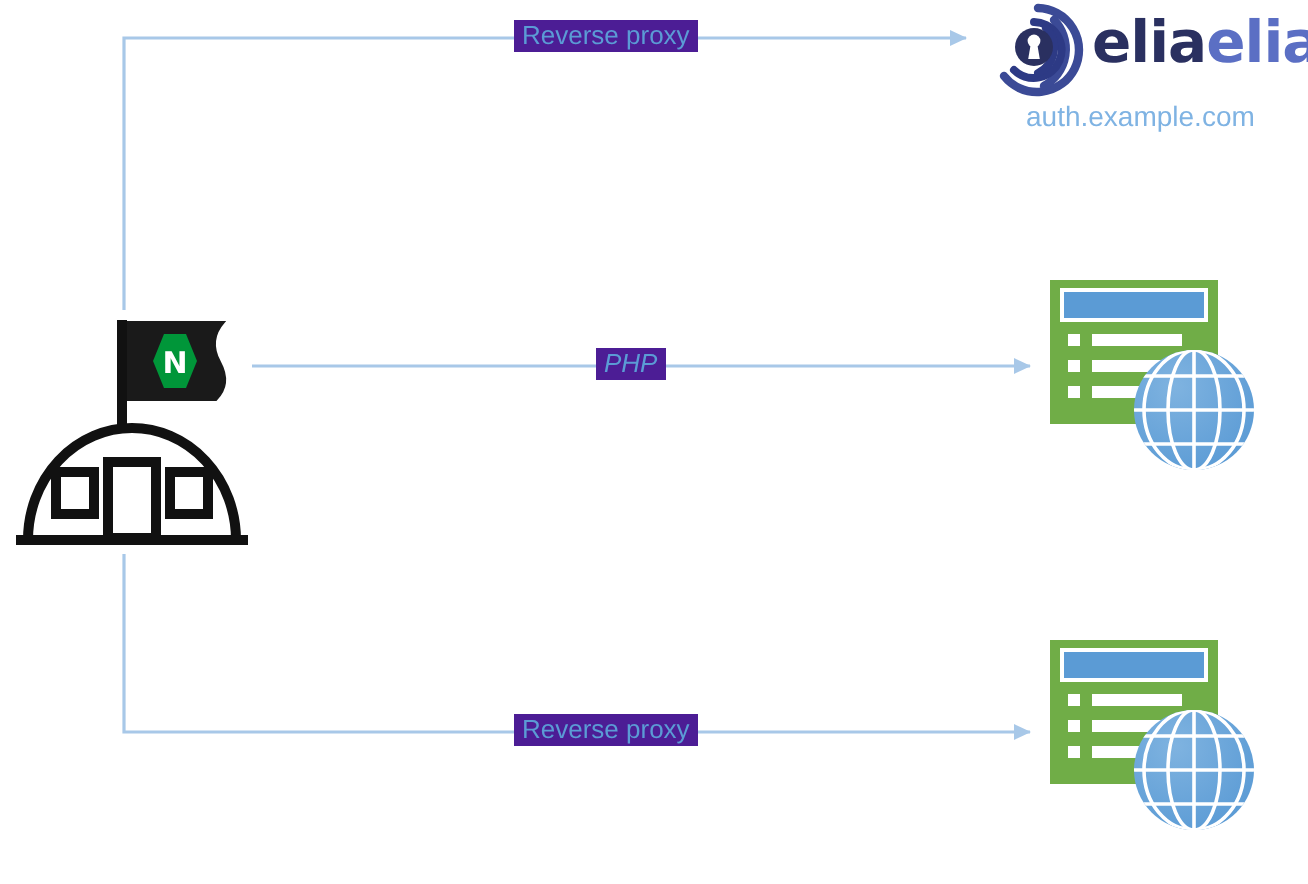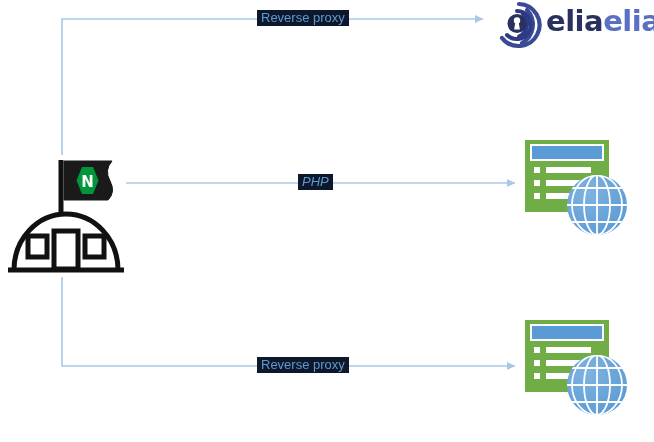--- a/index.html
+++ b/index.html
@@ -22,21 +22,21 @@
     left: 0;
     top: 0;
     width: 654px;
     height: 442px;
   }
   .edge-label {
     position: absolute;
     color: #5b9bd5;
     font-size: 13px;
     font-family: "Liberation Sans", sans-serif;
-    background: #0f172a;
+    background: #4c1d95;
     padding: 0 4px;
     white-space: nowrap;
     line-height: 16px;
   }
   .node-label {
     position: absolute;
     color: #7fb3e3;
     font-size: 14px;
     font-family: "Liberation Sans", sans-serif;
     white-space: nowrap;
@@ -172,16 +172,17 @@
   <div class="wordmark" style="left:546px; top:5px;">
     <span class="wm-dark">elia</span><span class="wm-light">elia</span>
   </div>
 
   <div class="edge-label" style="left:257px; top:10px;">Reverse proxy</div>
 
   <div class="edge-label" style="left:298px; top:174px;font-style:italic;">PHP</div>
 
   <div class="edge-label" style="left:257px; top:357px;">Reverse proxy</div>
 
+  <div class="node-label" style="left:513px; top:50px;">auth.example.com</div>
 
 
 
 </div>
 
 </body></html>

